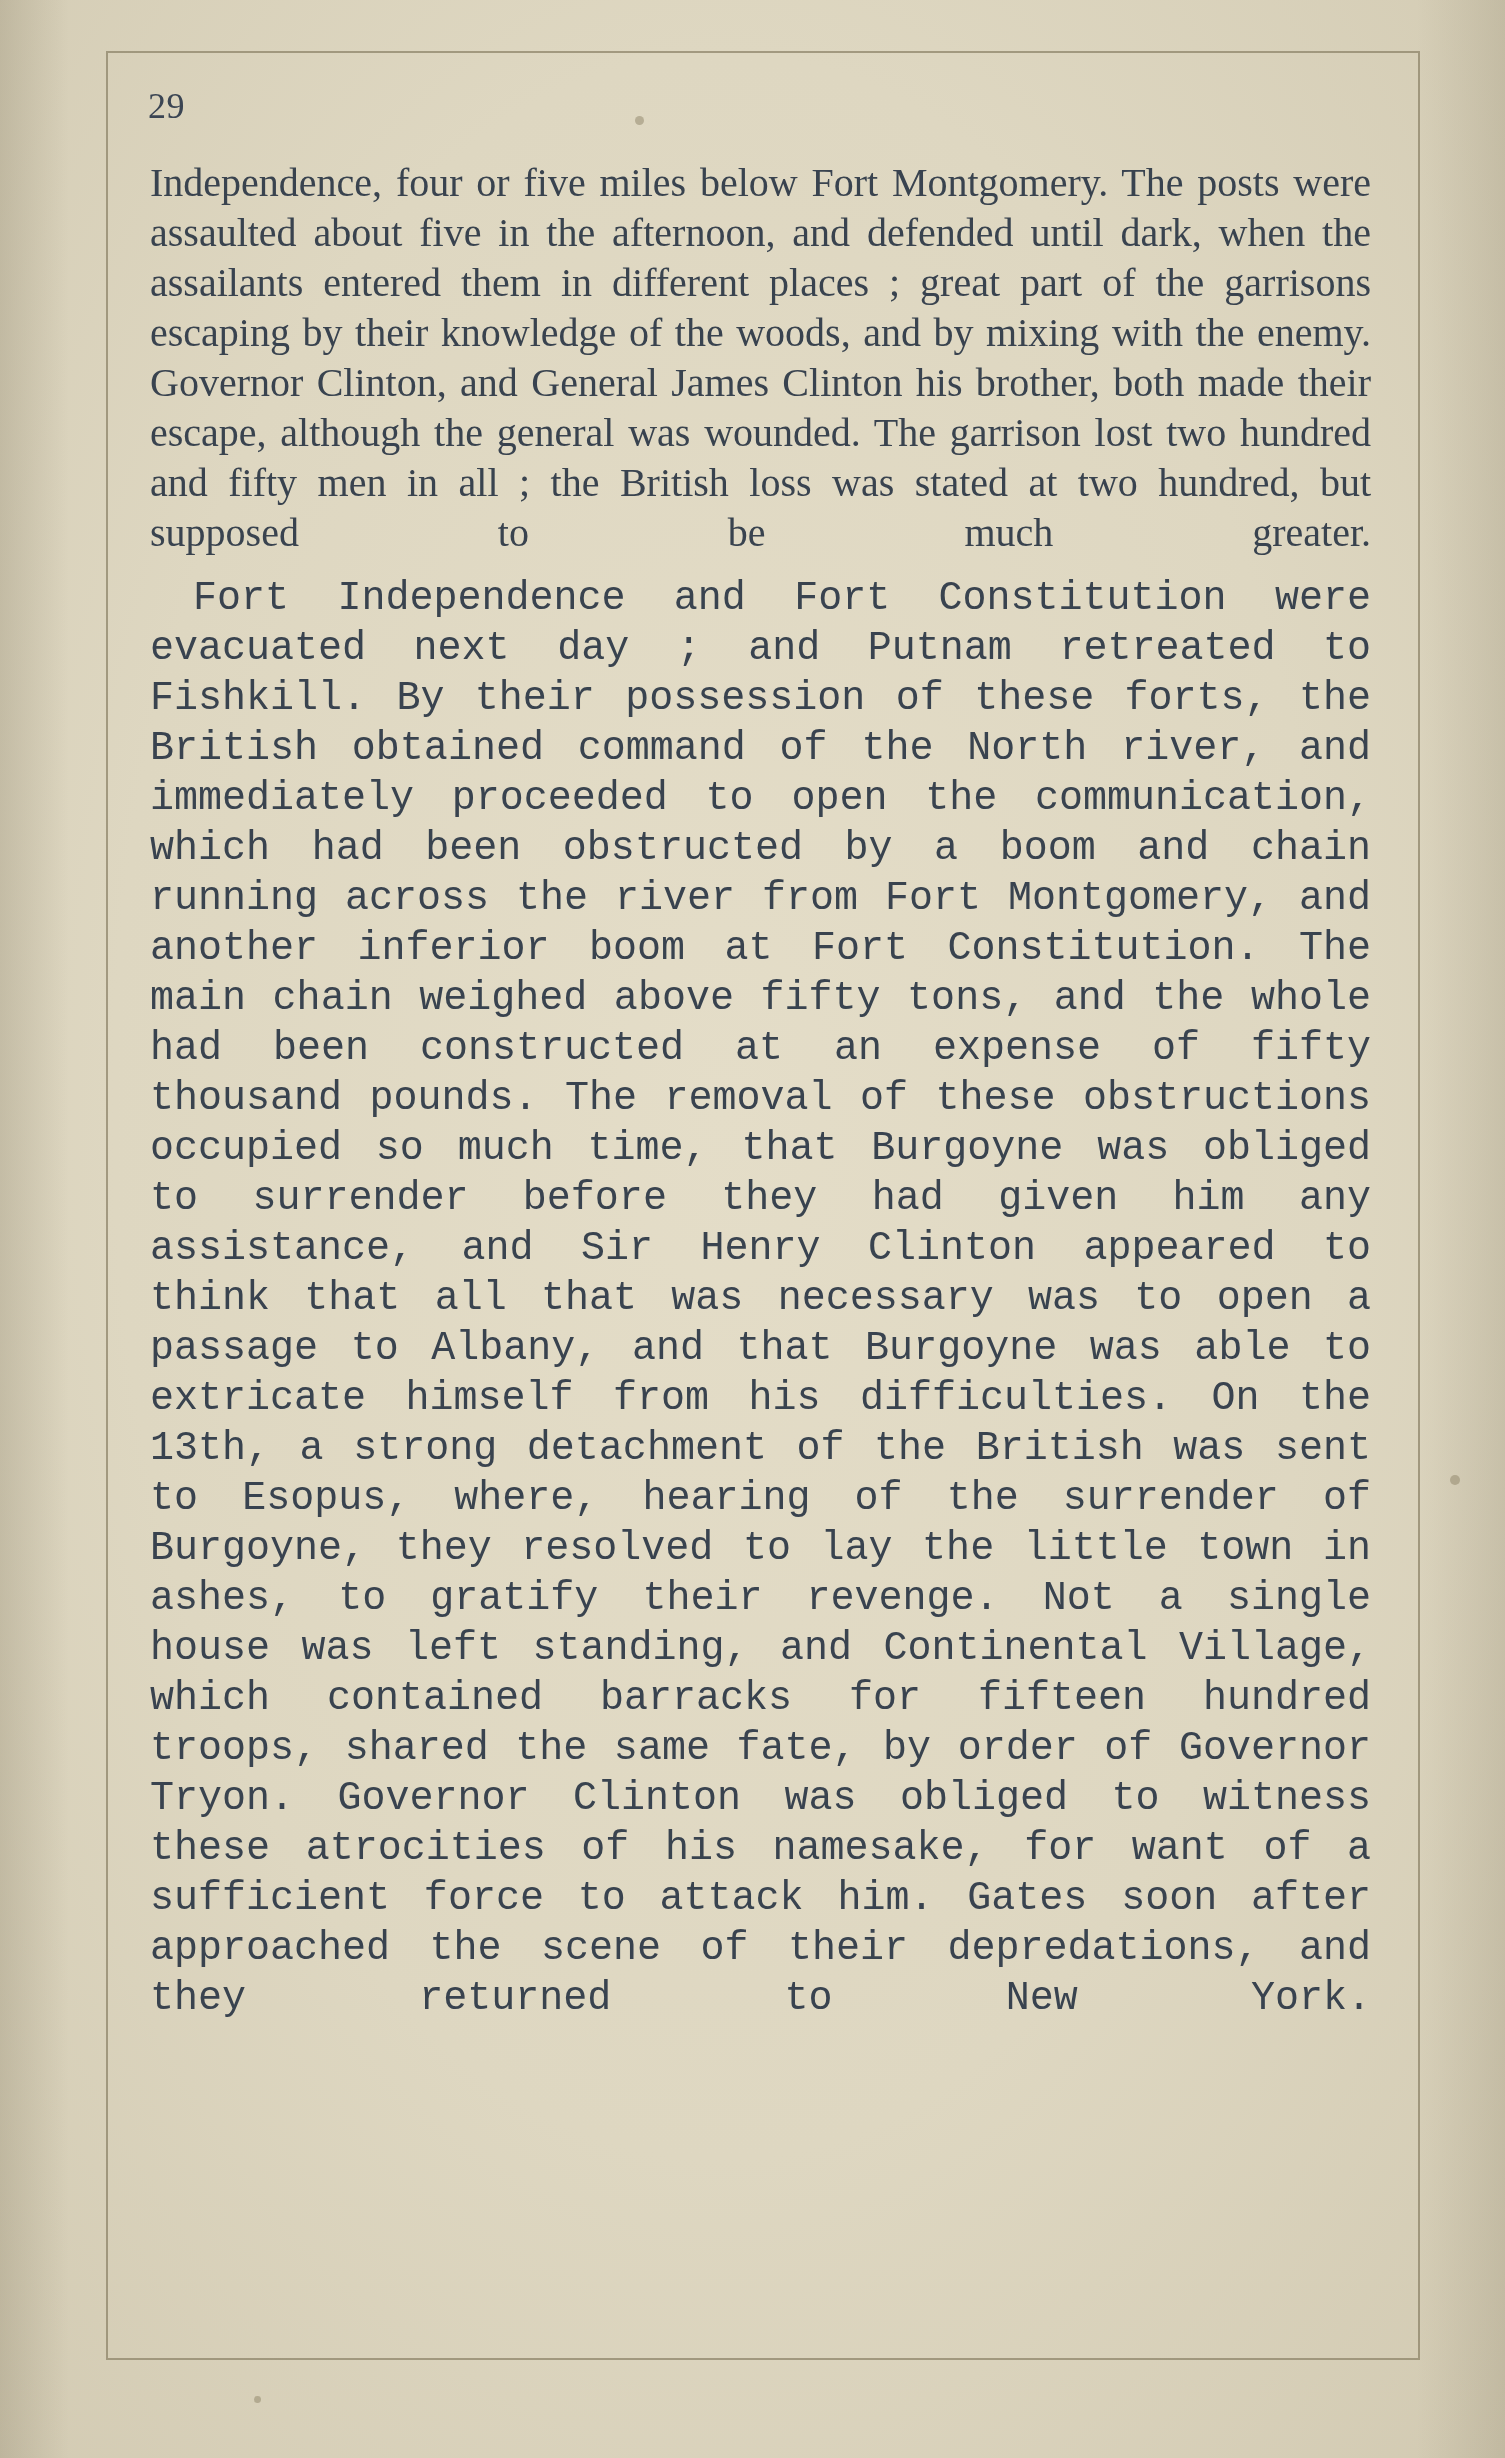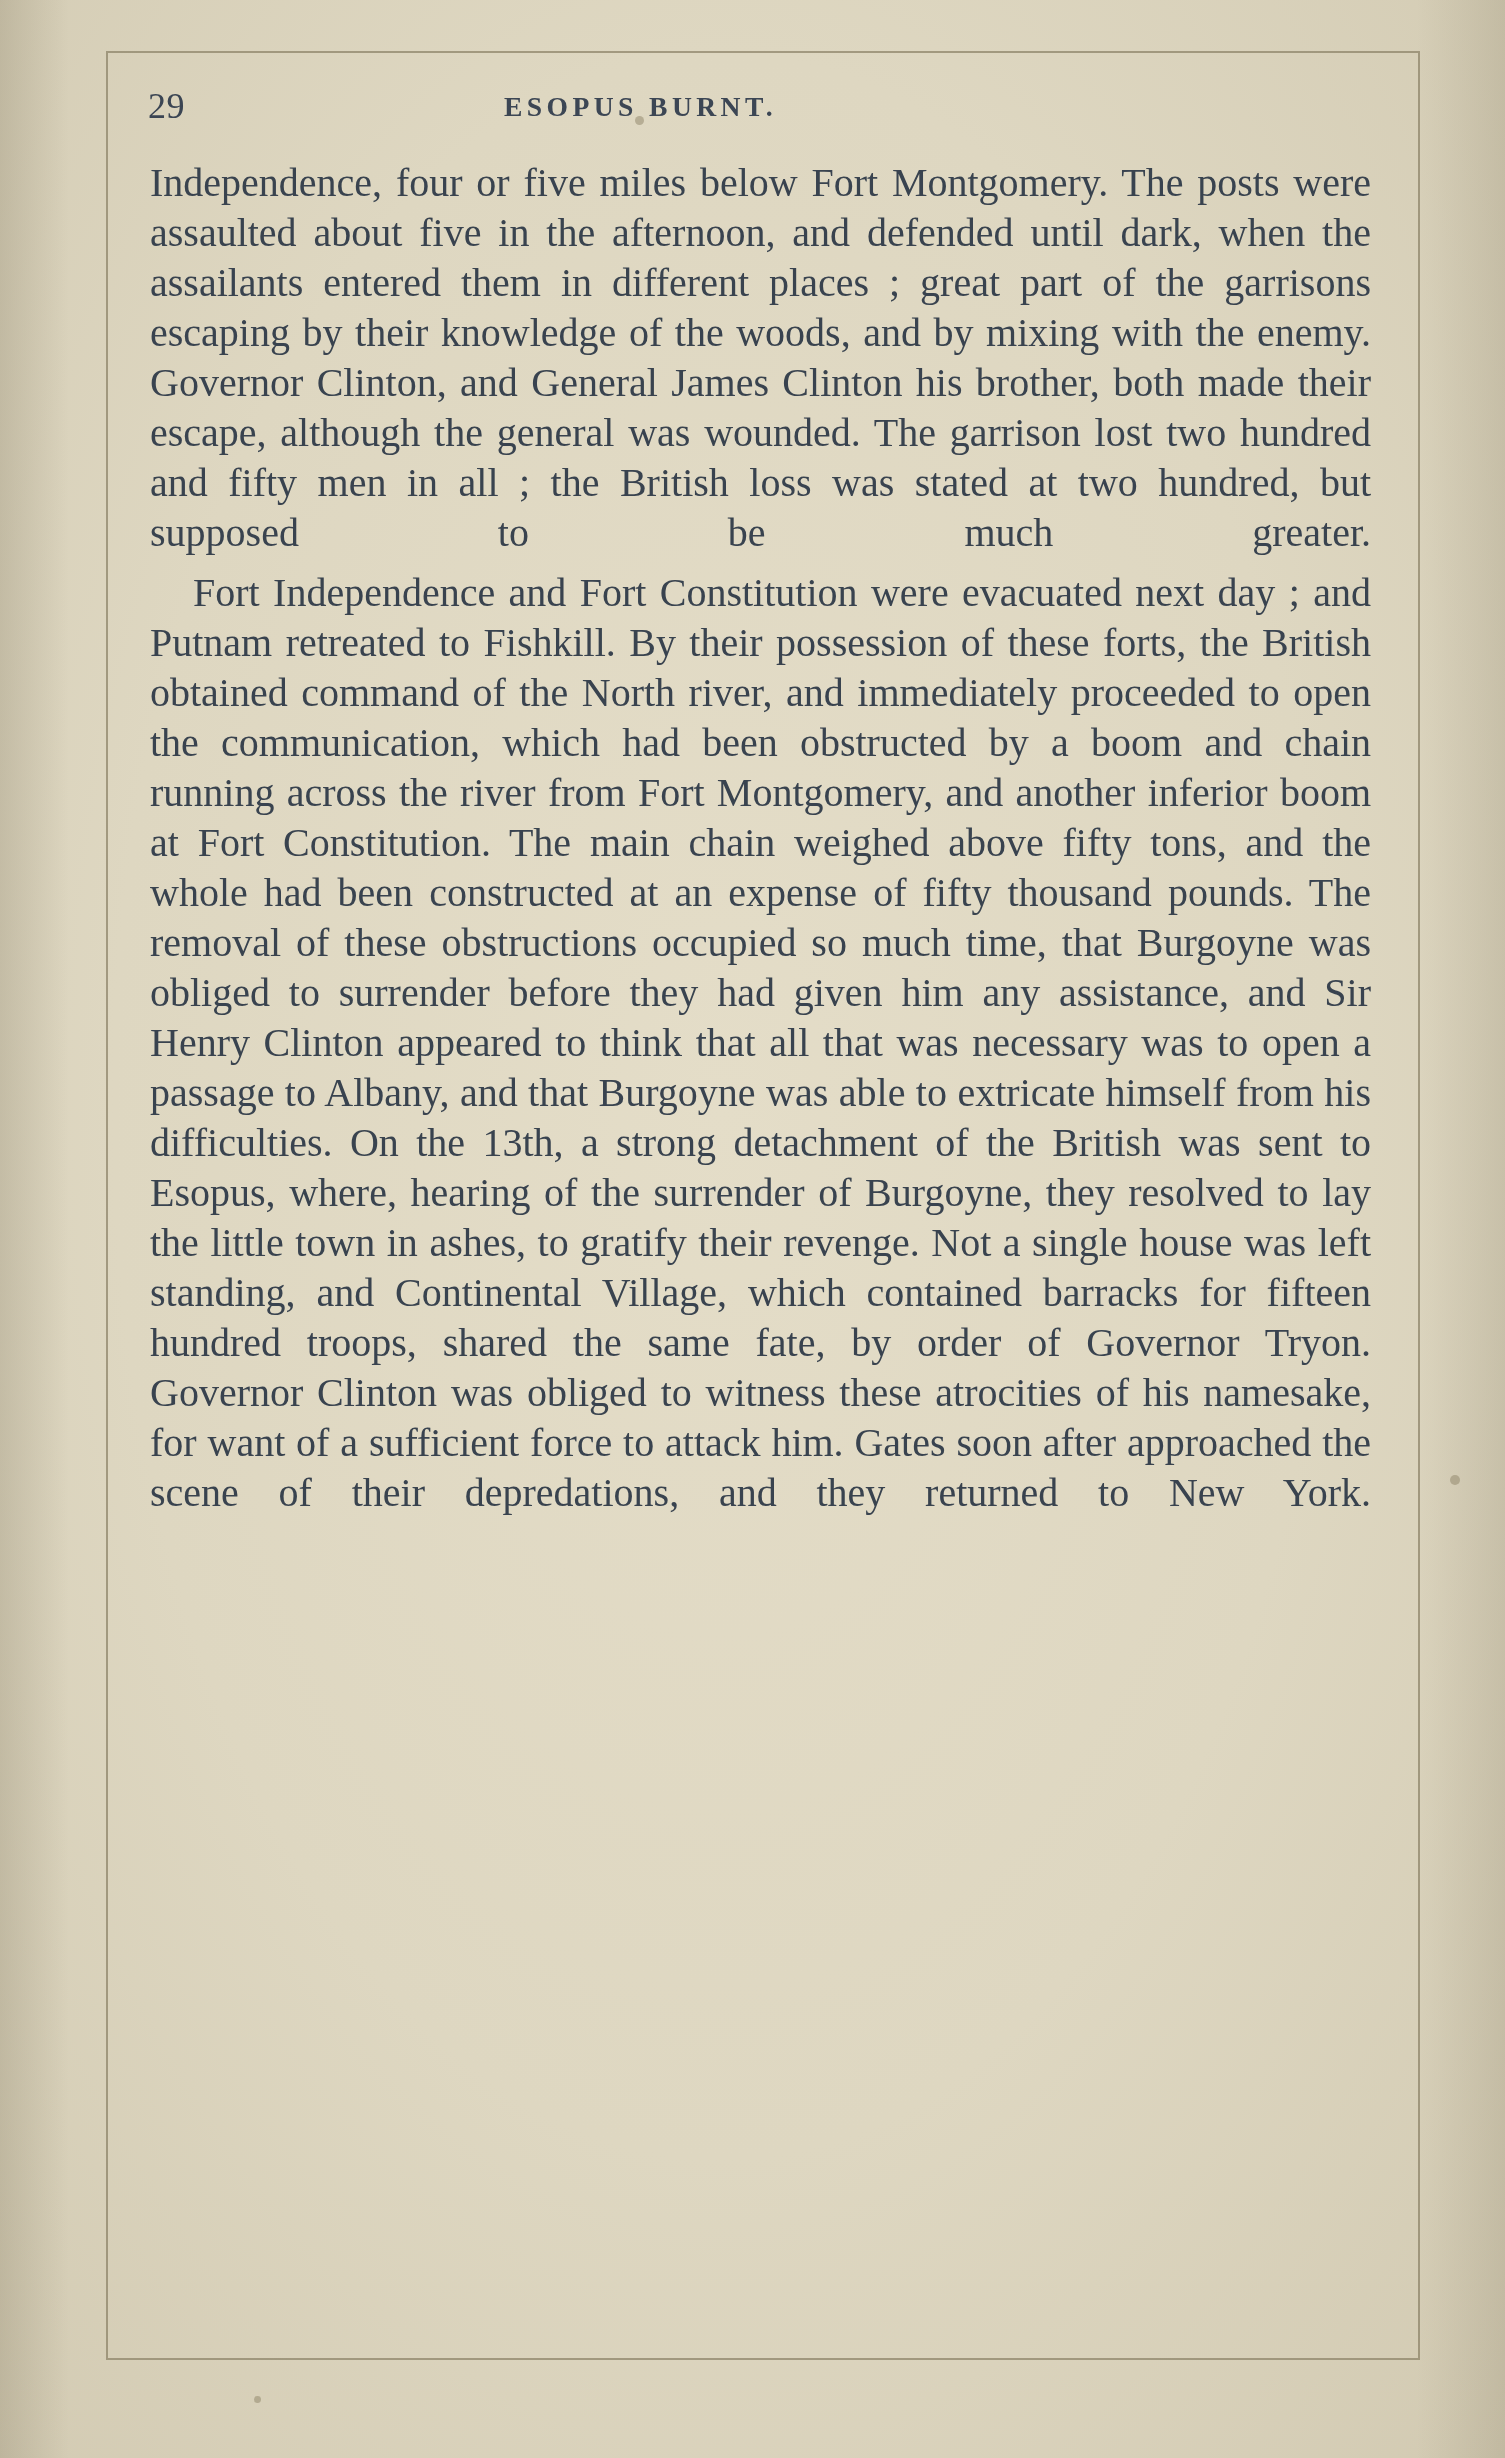--- a/index.html
+++ b/index.html
@@ -94,21 +94,22 @@
     text-justify: inter-word;
   }
   #textblock p {
     margin: 0 0 0 0;
     text-align: justify;
   }
   #textblock p.indent {
     text-indent: 43px;
   }
   #textblock p + p {
-    margin-top: 10px;
+    margin-top: 16px;
+    font-family: Liberation Mono, monospace;
   }
   
   .justify-all {
     text-align-last: justify;
   }
   
   .speck {
     position: absolute;
     background: #8e8468;
     border-radius: 50%;
@@ -118,21 +119,20 @@
 </head>
 <body>
 
 <div id="page">
 
   <div id="frame-outer"></div>
   <div id="frame-inner"></div>
 
   <div id="head">
     <div id="folio">29</div>
-    <div id="runhead">ESOPUS BURNT.</div>
   </div>
 
   <div id="textblock">
     <p class="justify-all">Independence, four or five miles below Fort Montgomery. The posts were assaulted about five in the afternoon, and defended until dark, when the assailants entered them in different places ; great part of the garrisons escaping by their knowledge of the woods, and by mixing with the enemy. Governor Clinton, and General James Clinton his brother, both made their escape, although the general was wounded.  The garrison lost two hundred and fifty men in all ; the British loss was stated at two hundred, but supposed to be much greater.</p>
     <p class="indent justify-all">Fort Independence and Fort Constitution were evacuated next day ; and Putnam retreated to Fishkill.  By their possession of these forts, the British obtained command of the North river, and immediately proceeded to open the communication, which had been obstructed by a boom and chain running across the river from Fort Montgomery, and another inferior boom at Fort Constitution.  The main chain weighed above fifty tons, and the whole had been constructed at an expense of fifty thousand pounds.  The removal of these obstructions occupied so much time, that Burgoyne was obliged to surrender before they had given him any assistance, and Sir Henry Clinton appeared to think that all that was necessary was to open a passage to Albany, and that Burgoyne was able to extricate himself from his difficulties. On the 13th, a strong detachment of the British was sent to Esopus, where, hearing of the surrender of Burgoyne, they resolved to lay the little town in ashes, to gratify their revenge.  Not a single house was left standing, and Continental Village, which contained barracks for fifteen hundred troops, shared the same fate, by order of Governor Tryon. Governor Clinton was obliged to witness these atrocities of his namesake, for want of a sufficient force to attack him. Gates soon after approached the scene of their depredations, and they returned to New York.</p>
   </div>
 
   <span class="speck" style="left:635px; top:116px; width:8.9px; height:8.9px;"></span>
   <span class="speck" style="left:1450px; top:1475px; width:9.9px; height:9.9px;"></span>
   <span class="speck" style="left:254px; top:2396px; width:6.9px; height:6.9px;"></span>

